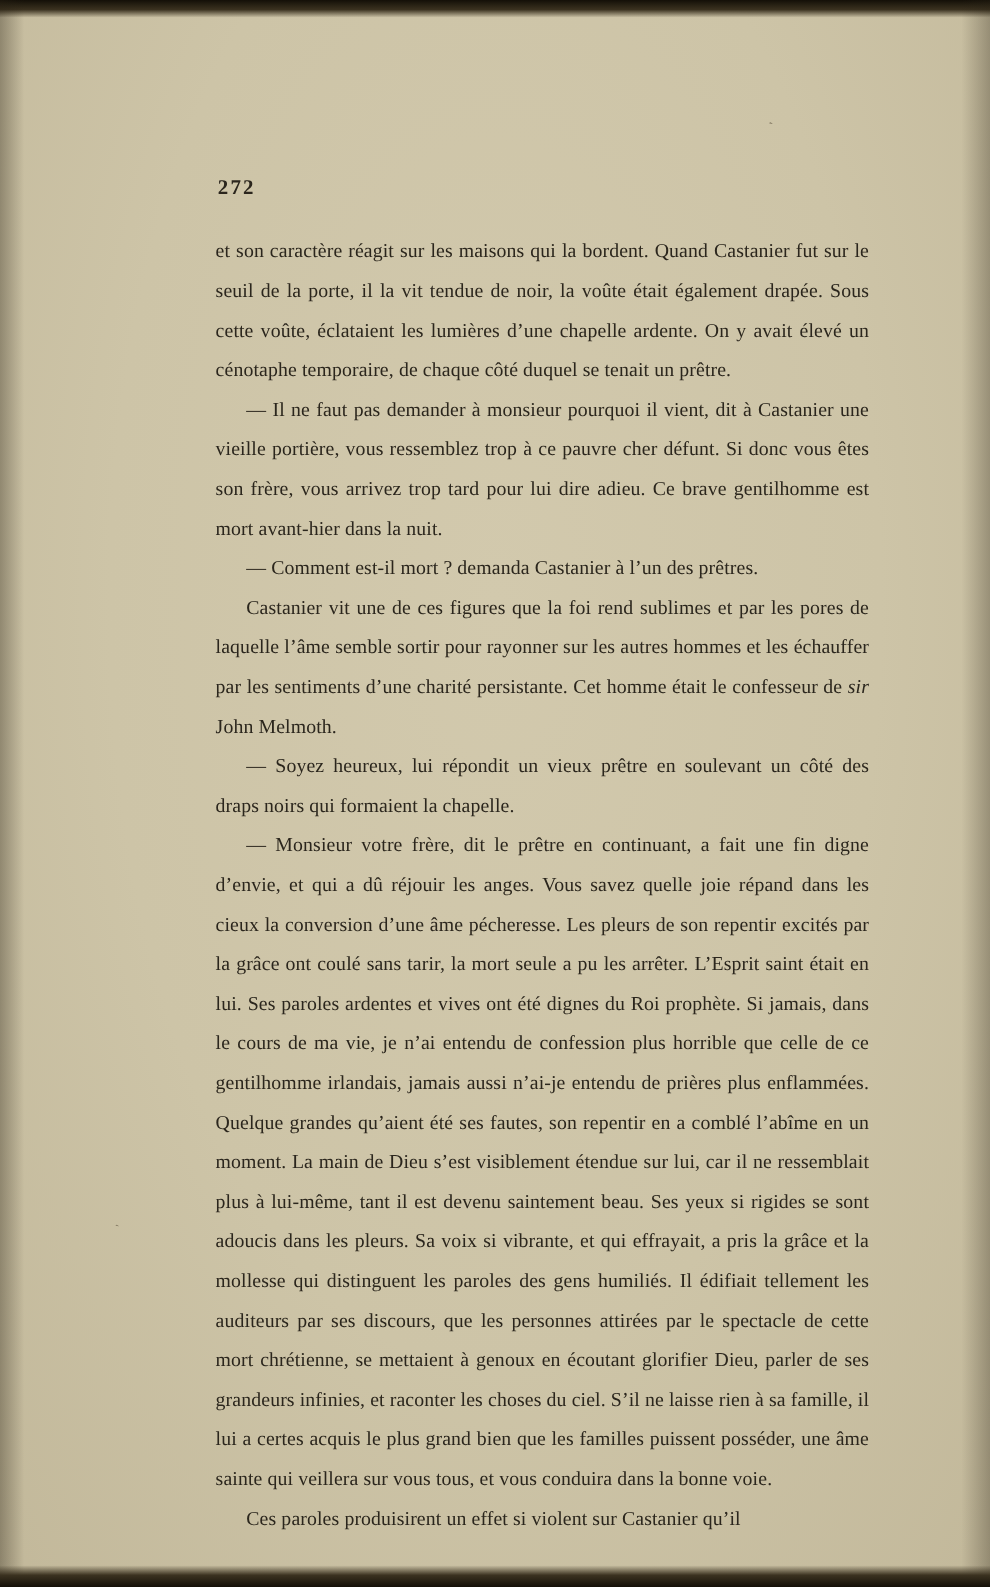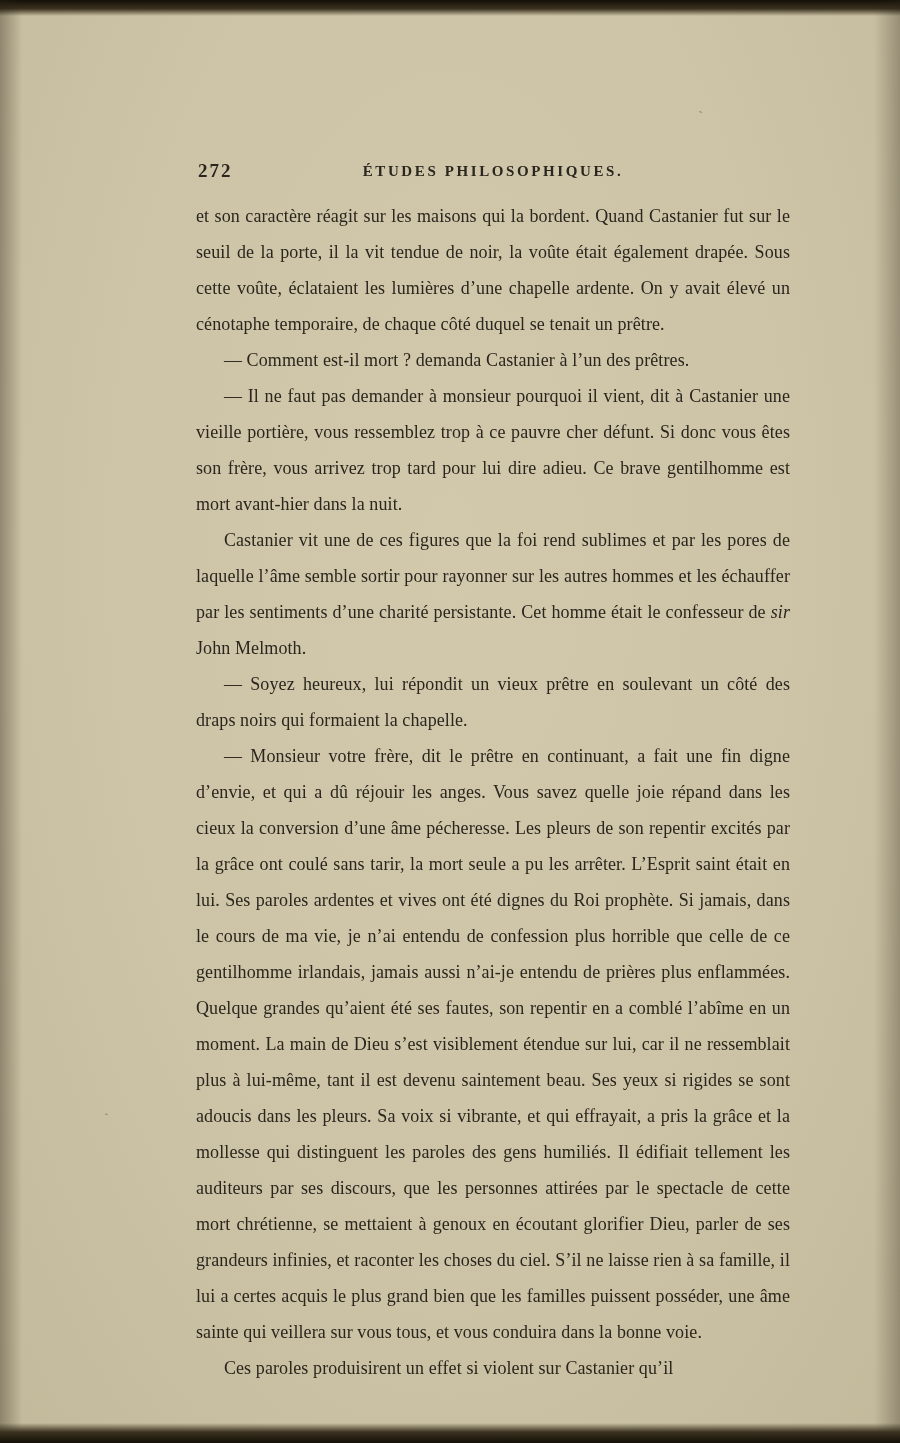--- a/index.html
+++ b/index.html
@@ -52,21 +52,21 @@
   .page {
     position: absolute;
     left: 196px;
     top: 160px;
     width: 594px;
   }
 
   .page-header {
     position: relative;
     height: 28px;
-    margin-bottom: 10px;
+    margin-bottom: 22px;
   }
   .page-number {
     position: absolute;
     left: 2px;
     top: 0;
     font-size: 19px;
     letter-spacing: 2px;
     font-weight: 600;
   }
   .running-title {
@@ -101,27 +101,26 @@
 <div class="edge-left"></div>
 <div class="edge-right"></div>
 
 <span class="artifact a1">`</span>
 <span class="artifact a2">`</span>
 
 <div class="page">
 
   <div class="page-header">
     <span class="page-number">272</span>
-    <span class="running-title">ÉTUDES PHILOSOPHIQUES.</span>
   </div>
 
   <div class="page-body">
     <p>et son caractère réagit sur les maisons qui la bordent. Quand Castanier fut sur le seuil de la porte, il la vit tendue de noir, la voûte était également drapée. Sous cette voûte, éclataient les lumières d’une chapelle ardente. On y avait élevé un cénotaphe temporaire, de chaque côté duquel se tenait un prêtre.</p>
+    <p class="indent">— Il ne faut pas demander à monsieur pourquoi il vient, dit à Castanier une vieille portière, vous ressemblez trop à ce pauvre cher défunt. Si donc vous êtes son frère, vous arrivez trop tard pour lui dire adieu. Ce brave gentilhomme est mort avant-hier dans la nuit.</p>
     <p class="indent">— Comment est-il mort ? demanda Castanier à l’un des prêtres.</p>
-    <p class="indent">— Il ne faut pas demander à monsieur pourquoi il vient, dit à Castanier une vieille portière, vous ressemblez trop à ce pauvre cher défunt. Si donc vous êtes son frère, vous arrivez trop tard pour lui dire adieu. Ce brave gentilhomme est mort avant-hier dans la nuit.</p>
     <p class="indent"><span>Castanier vit une de ces figures que la foi rend sublimes et par les pores de laquelle l’âme semble sortir pour rayonner sur les autres hommes et les échauffer par les sentiments d’une charité persistante. Cet homme était le confesseur de </span><em>sir</em><span> John Melmoth.</span></p>
     <p class="indent">— Soyez heureux, lui répondit un vieux prêtre en soulevant un côté des draps noirs qui formaient la chapelle.</p>
     <p class="indent">— Monsieur votre frère, dit le prêtre en continuant, a fait une fin digne d’envie, et qui a dû réjouir les anges. Vous savez quelle joie répand dans les cieux la conversion d’une âme pécheresse. Les pleurs de son repentir excités par la grâce ont coulé sans tarir, la mort seule a pu les arrêter. L’Esprit saint était en lui. Ses paroles ardentes et vives ont été dignes du Roi prophète. Si jamais, dans le cours de ma vie, je n’ai entendu de confession plus horrible que celle de ce gentilhomme irlandais, jamais aussi n’ai-je entendu de prières plus enflammées. Quelque grandes qu’aient été ses fautes, son repentir en a comblé l’abîme en un moment. La main de Dieu s’est visiblement étendue sur lui, car il ne ressemblait plus à lui-même, tant il est devenu saintement beau. Ses yeux si rigides se sont adoucis dans les pleurs. Sa voix si vibrante, et qui effrayait, a pris la grâce et la mollesse qui distinguent les paroles des gens humiliés. Il édifiait tellement les auditeurs par ses discours, que les personnes attirées par le spectacle de cette mort chrétienne, se mettaient à genoux en écoutant glorifier Dieu, parler de ses grandeurs infinies, et raconter les choses du ciel. S’il ne laisse rien à sa famille, il lui a certes acquis le plus grand bien que les familles puissent posséder, une âme sainte qui veillera sur vous tous, et vous conduira dans la bonne voie.</p>
     <p class="indent">Ces paroles produisirent un effet si violent sur Castanier qu’il</p>
   </div>
 
 </div>
 
 <div class="edge-bottom"></div>
 

